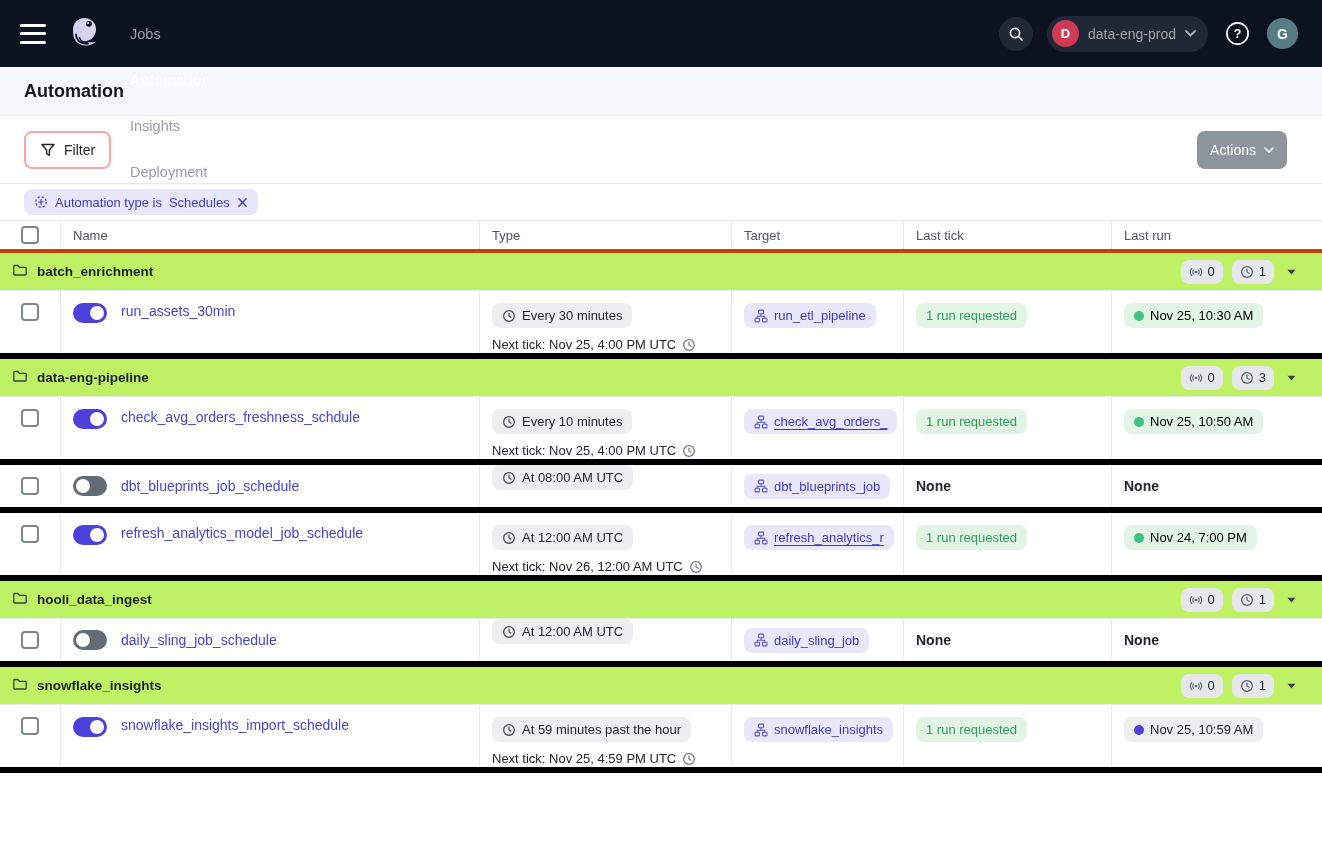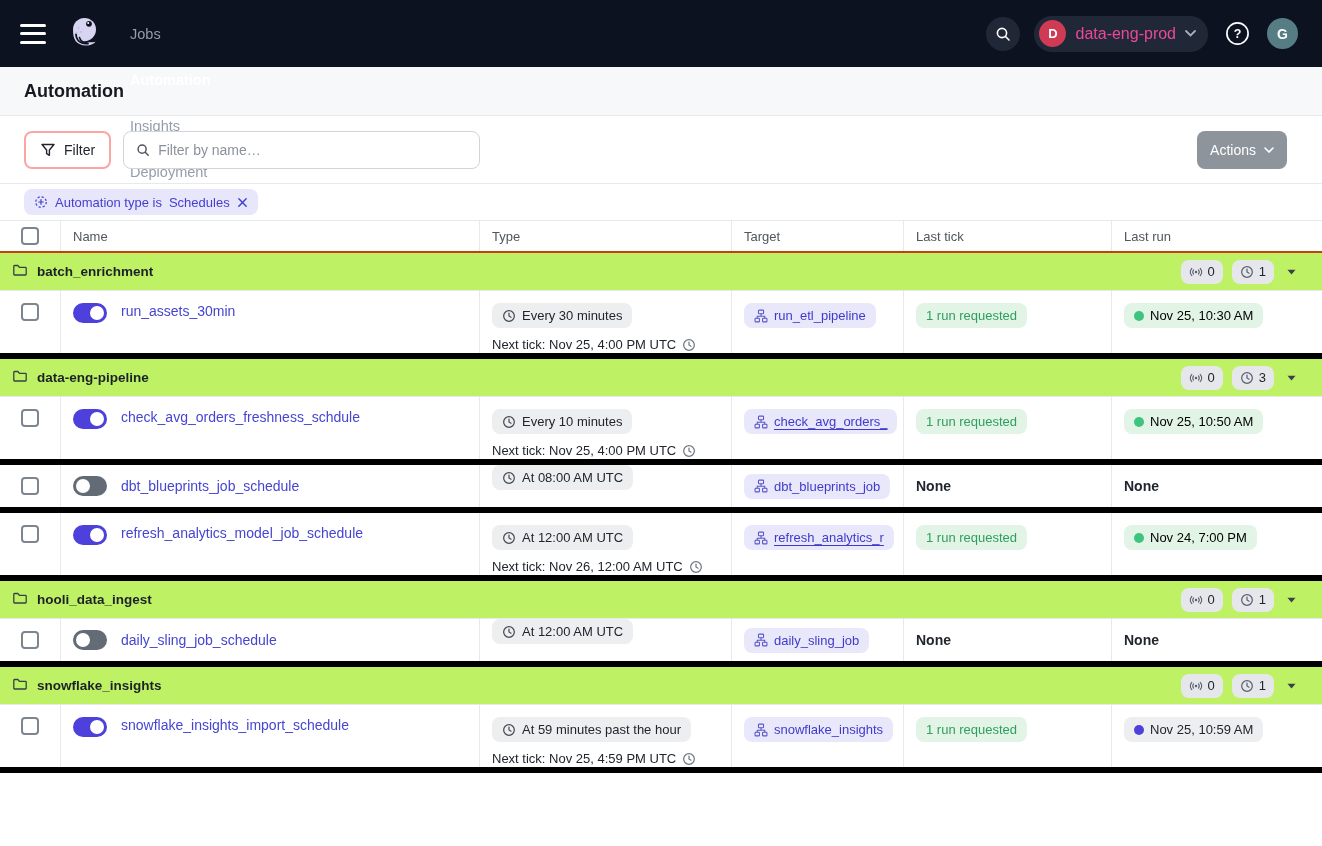--- a/index.html
+++ b/index.html
@@ -11,21 +11,21 @@
   .hamburger { width:26px; height:20px; display:flex; flex-direction:column; justify-content:space-between; cursor:pointer; margin-right:18px; }
   .hamburger span { display:block; height:3px; border-radius:2px; background:#fff; }
   .logo { width:40px; height:40px; margin-right:26px; }
   .nav-items { display:flex; gap:30px; align-items:flex-start;flex-direction:column; }
   .nav-item { color:#959daa; font-size:14.5px; cursor:pointer; }
   .nav-item.active { color:#fff; font-weight:700; }
   .topnav-right { margin-left:auto; display:flex; align-items:center; gap:14px; }
   .icon-circle { width:34px; height:34px; border-radius:50%; background:#202838; display:flex; align-items:center; justify-content:center; cursor:pointer; }
   .deploy-pill { height:36px; border-radius:18px; background:#202838; display:flex; align-items:center; gap:9px; padding:0 12px 0 5px; cursor:pointer; }
   .deploy-badge { width:27px; height:27px; border-radius:50%; background:#cf3b54; color:#fff; font-size:13px; font-weight:700; display:flex; align-items:center; justify-content:center; }
-  .deploy-label { color:#ec4899; font-size:16px; }
+  .deploy-label { color:#a3a3a3; font-size:14px; }
   .help-circle { width:31px; height:31px; border-radius:50%; display:flex; align-items:center; justify-content:center; cursor:pointer; }
   .avatar { width:31px; height:31px; border-radius:50%; background:#567d84; color:#fff; font-size:14px; font-weight:700; display:flex; align-items:center; justify-content:center; cursor:pointer; }
 
   
   .title-band { height:49px; background:#f7f8f9; border-bottom:1px solid #e7e9ec; display:flex; align-items:center; padding:0 24px; }
   .page-title { font-size:18px; font-weight:700; color:#16191f; }
 
   
   .toolbar { height:68px; border-bottom:1px solid #e7e9ec; display:flex; align-items:center; padding:0 35px 0 24px; background:#fff; }
   .filter-btn { height:38px; border:2px solid #fca5a5; border-radius:8px; background:#fff; display:flex; align-items:center; gap:8px; padding:0 14px; font-size:14px; color:#21262e; cursor:pointer; }
@@ -34,21 +34,21 @@
   .search-box input::placeholder { color:#8b929c; }
   .actions-btn { margin-left:auto; height:38px; border:none; border-radius:8px; background:#8d949c; color:#fff; font-size:14px; display:flex; align-items:center; gap:8px; padding:0 13px; cursor:pointer; font-family:"Liberation Sans", sans-serif; }
 
   
   .tagrow { height:37px; border-bottom:1px solid #e7e9ec; display:flex; align-items:center; padding:0 24px; background:#fff; }
   .filter-tag { height:26px; background:#e7e6fb; border-radius:8px; display:flex; align-items:center; gap:7px; padding:0 10px; font-size:13px; color:#4440cf; }
   .filter-tag b { font-weight:400; }
   .tag-close { display:flex; align-items:center; cursor:pointer; }
 
   
-  .thead { height:32px; border-bottom:2px solid #c2410c; display:flex; background:#fff; }
+  .thead { height:32px; border-bottom:4px solid #c2410c; display:flex; background:#fff; }
   .thead .cell { font-size:13px; color:#50555e; }
   .cell { border-right:1px solid #e7e9ec; display:flex; align-items:center; padding:0 12px; }
   .c0 { width:61px; justify-content:center; padding:0; }
   .c1 { width:419px; }
   .c2 { width:252px; }
   .c3 { width:172px; }
   .c4 { width:208px; }
   .c5 { width:210px; border-right:none; }
 
   .checkbox { width:18px; height:18px; border:2px solid #7d8590; border-radius:4px; background:#fff; cursor:pointer; }
@@ -150,27 +150,20 @@
   <span class="page-title">Automation</span>
 </div>
 
 <div class="toolbar">
   <button class="filter-btn">
     <svg class="icon16" viewBox="0 0 16 16">
         <path d="M2 2.5h12L9.4 8v5.3L6.6 11.6V8z" fill="none" stroke="#21262e" stroke-width="1.4" stroke-linejoin="round"></path>
       </svg>
     <span>Filter</span>
   </button>
-  <div class="search-box">
-    <svg class="icon14" viewBox="0 0 16 16">
-        <circle cx="7" cy="7" r="4.6" fill="none" stroke="#50555e" stroke-width="1.7"></circle>
-        <path d="M10.5 10.5L14 14" stroke="#50555e" stroke-width="1.7" stroke-linecap="round"></path>
-      </svg>
-    <input type="text" placeholder="Filter by name…" style="">
-  </div>
   <button class="actions-btn">
     <span>Actions</span>
     <svg width="10" height="6" viewBox="0 0 10 6">
         <path d="M1 1l4 4 4-4" fill="none" stroke="#fff" stroke-width="1.6" stroke-linecap="round"></path>
       </svg>
   </button>
 </div>
 
 <div class="tagrow">
   <span class="filter-tag">

